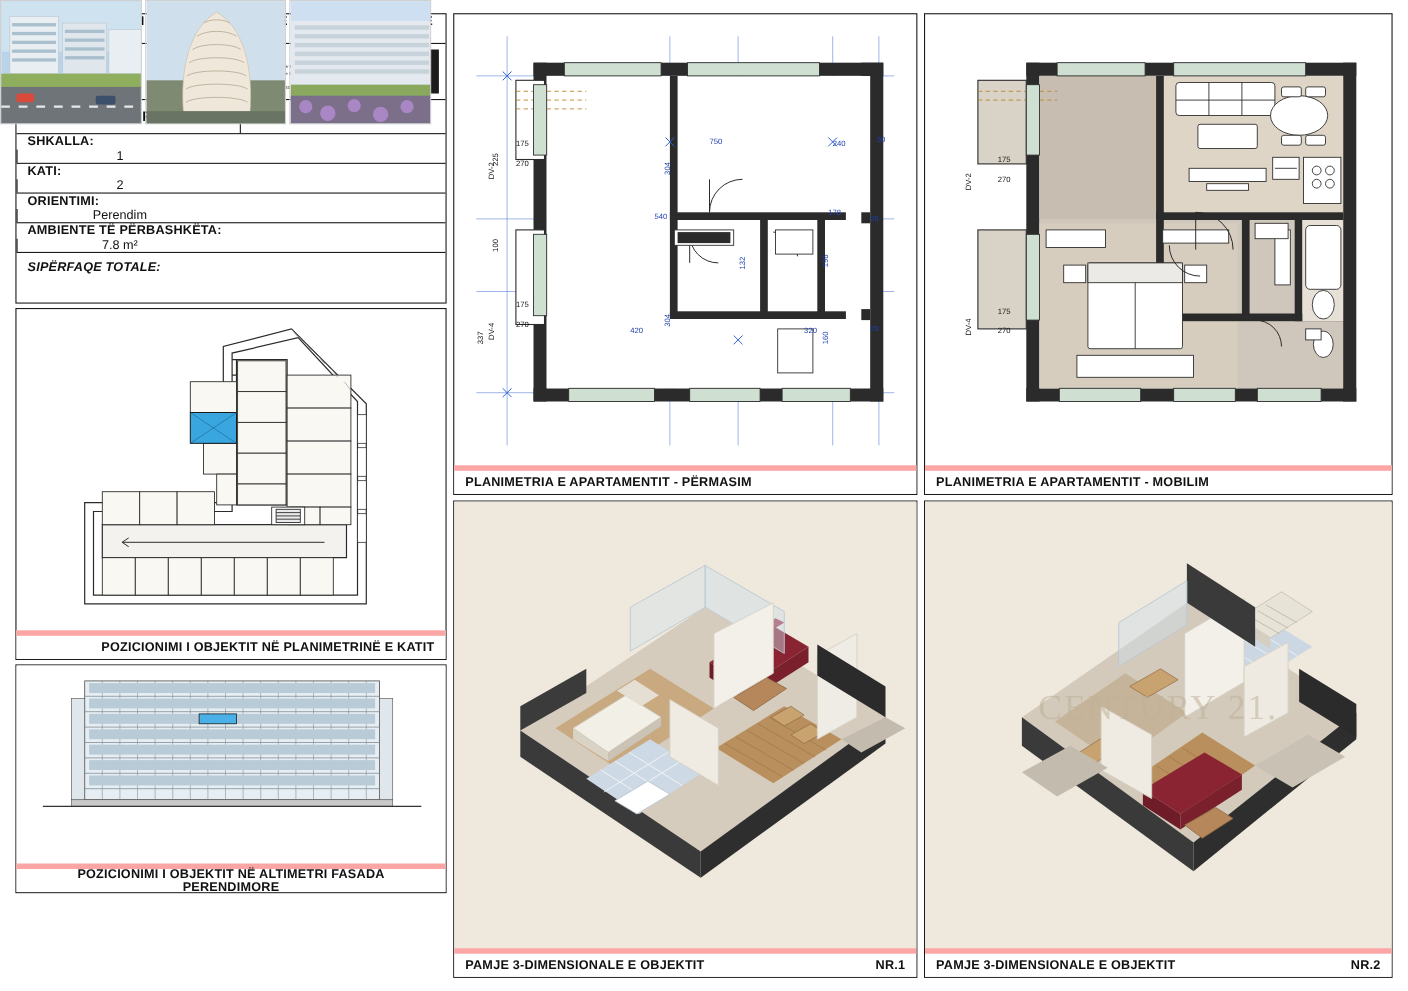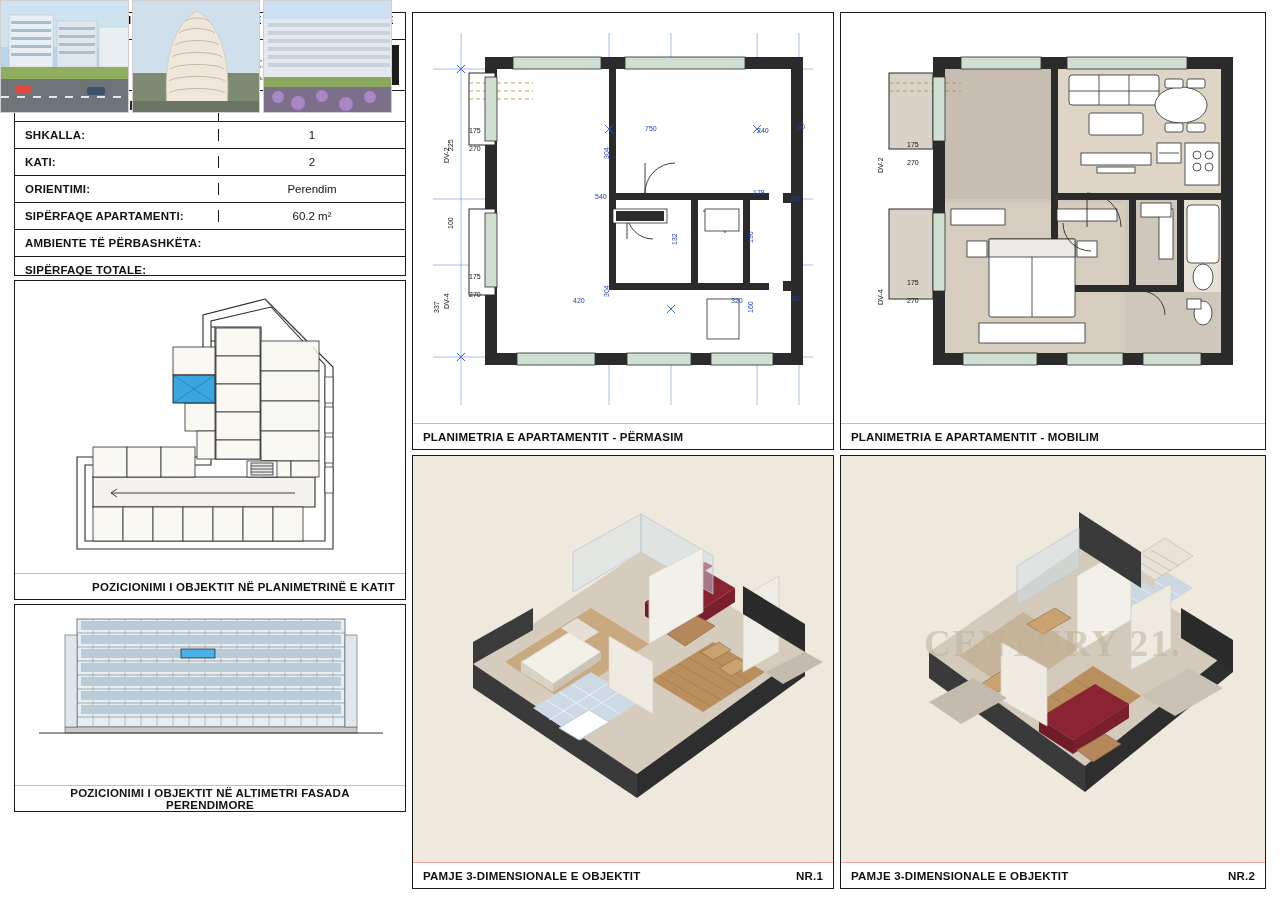--- a/index.html
+++ b/index.html
@@ -28,21 +28,21 @@
     border: 1px solid #1a1a1a;
     box-sizing: border-box;
     background: #fff;
   }
   .caption-bar {
     position: absolute;
     left: 0;
     bottom: 0;
     width: 100%;
     height: 26px;
-    border-top: 1px solid #fca5a5;
+    border-top: 5px solid #fca5a5;
     box-sizing: border-box;
     display: flex;
     align-items: center;
     justify-content: space-between;
     padding: 0 10px;
     font-size: 11.5px;
     font-weight: bold;
     letter-spacing: .2px;
     background: #fff;
   }
@@ -119,23 +119,24 @@
     justify-content: center;
     font-size: 15px;
     font-weight: bold;
     color: #e08a1e;
     letter-spacing: .5px;
   }
   .tb-row {
     height: 26px;
     border-bottom: 1px solid #1a1a1a;
     display: flex;
-    align-items: center;
-  }
-  .tb-row:last-child { border-bottom: none; }
+    align-items: flex-start;
+    flex-direction: column;
+  }
+  .tb-row:last-child { border-bottom: none; font-style: italic; }
   .tb-row .lbl {
     flex: 1;
     display: flex;
     align-items: center;
     padding-left: 10px;
     font-size: 11.5px;
     font-weight: bold;
     letter-spacing: .2px;
   }
   .tb-row .val {
@@ -171,26 +172,26 @@
     inset: 0 0 26px 0;
     overflow: hidden;
     background: #efe9df;
   }
   .wm {
     position: absolute;
     left: 50%;
     top: 46%;
     transform: translate(-50%, -50%);
     font-family: "Liberation Serif", serif;
-    font-size: 37px;
+    font-size: 32px;
     letter-spacing: 2px;
     color: rgba(190, 176, 152, .55);
     white-space: nowrap;
     pointer-events: none;
-    font-weight: bold;
+    font-weight: normal;
   }
 
   svg { display: block; }
   .dimtxt { font-family: "Liberation Sans", sans-serif; font-size: 7px; fill: #1d3fb0; }
 </style>
 </head>
 <body>
 
 <div class="sheet">
 
@@ -228,25 +229,22 @@
     </div>
     <div class="tb-row">
       <div class="lbl">KATI:</div>
       <div class="val">2</div>
     </div>
     <div class="tb-row">
       <div class="lbl">ORIENTIMI:</div>
       <div class="val">Perendim</div>
     </div>
     <div class="tb-row">
-      <div class="lbl">SIPËRFAQE APARTAMENTI:</div>
-      <div class="val">60.2 m²</div>
-    </div>
-    <div class="tb-row">
       <div class="lbl">AMBIENTE TË PËRBASHKËTA:</div>
+      <div class="val">7.8 m²</div>
     </div>
     <div class="tb-row">
       <div class="lbl">SIPËRFAQE TOTALE:</div>
     </div>
   </div>
 
   <div class="panel" id="keyplan-panel">
     <div class="keyplan-canvas">
       <svg width="392" height="294" viewBox="0 0 392 294">
         <g stroke="#2b2b2b" fill="none" stroke-width="1.1">

